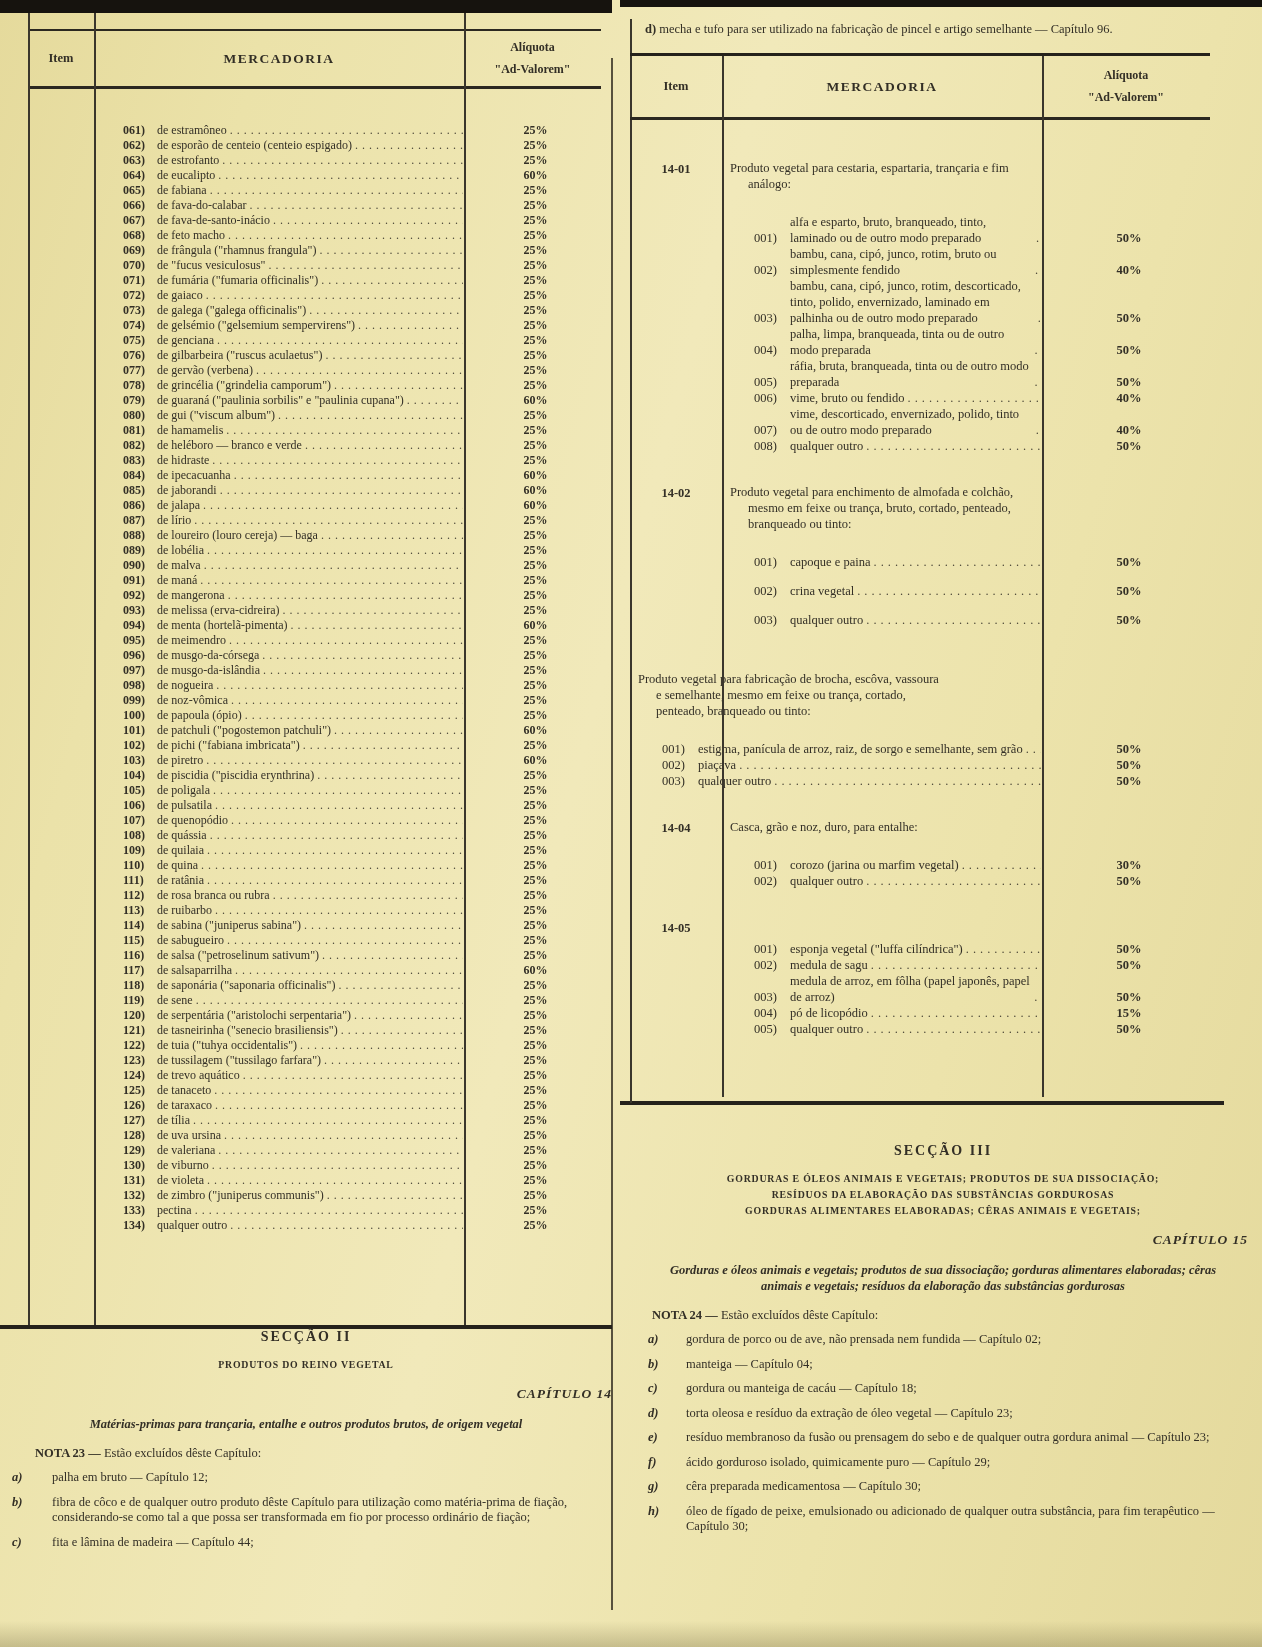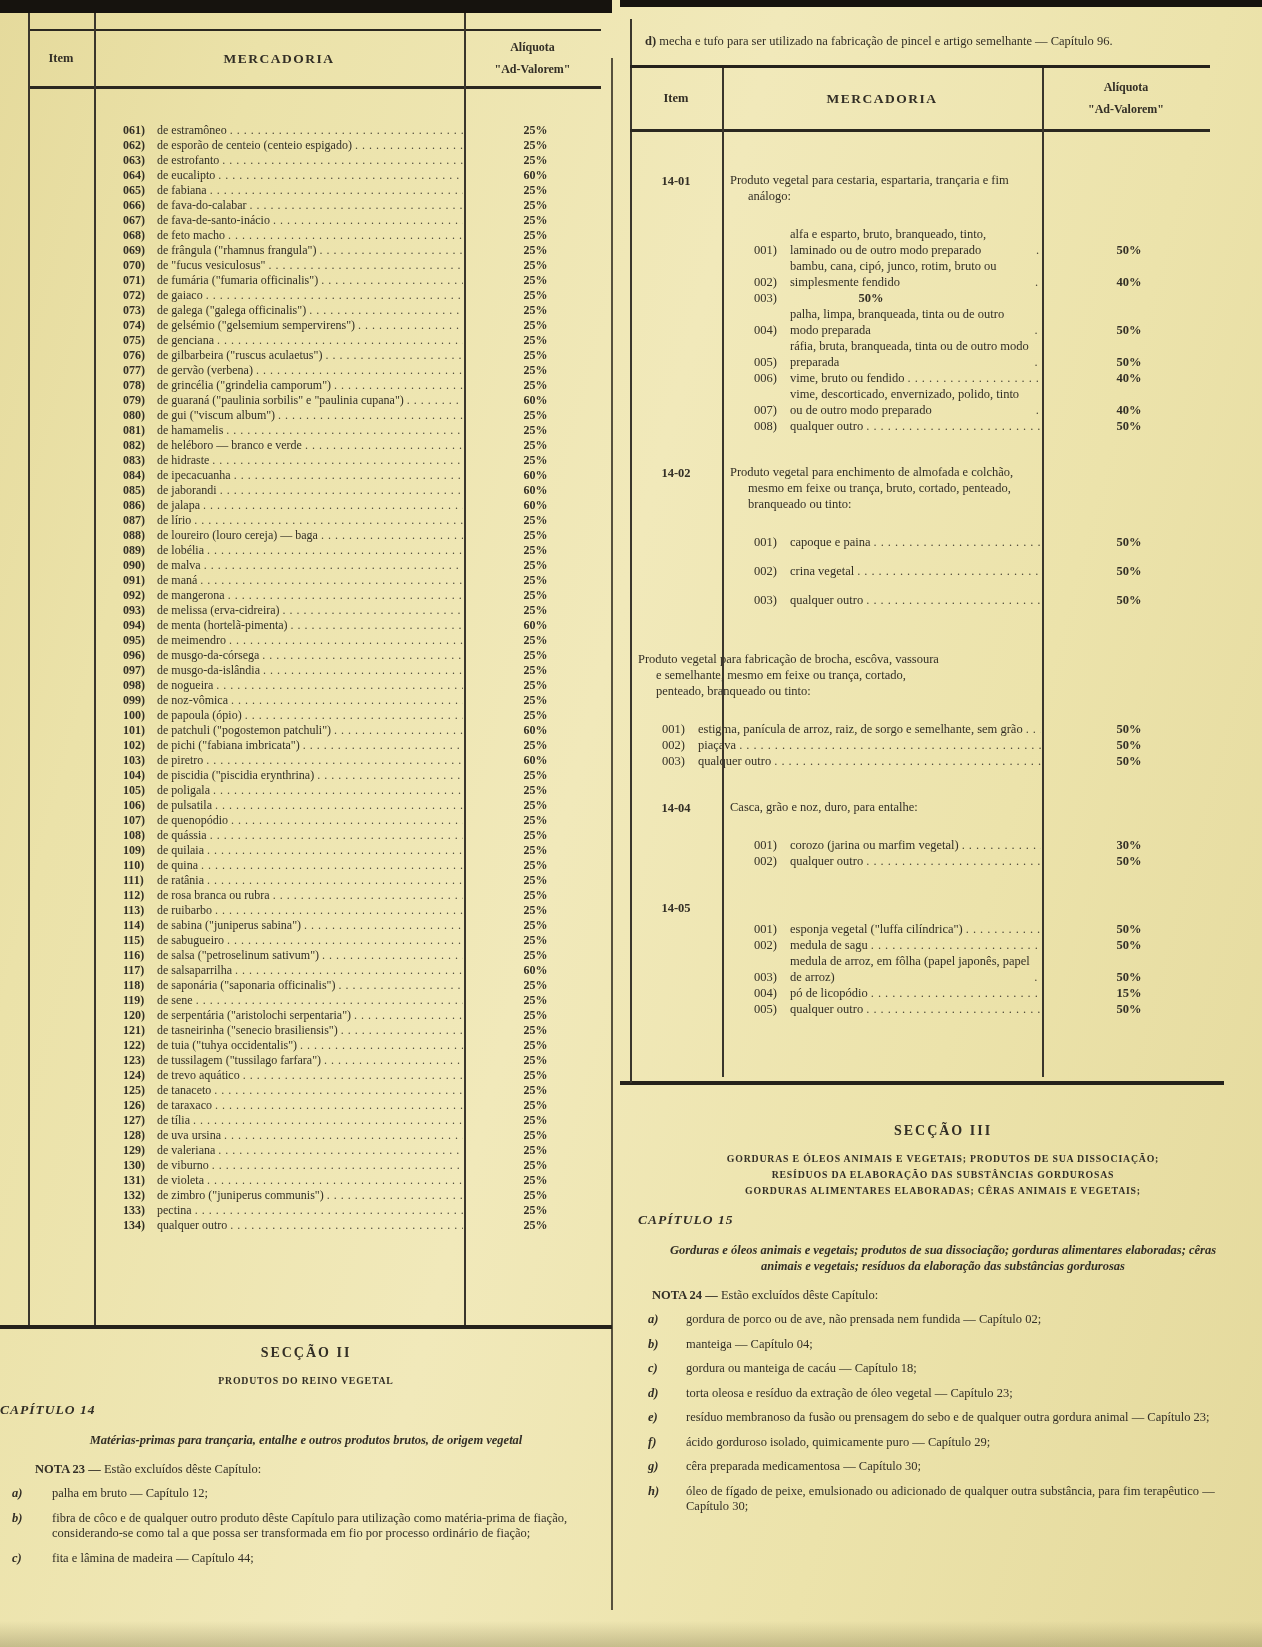--- a/index.html
+++ b/index.html
@@ -24,39 +24,39 @@
   .lt-head .h-merc{flex:1;display:flex;align-items:center;justify-content:center;font-size:13.5px;letter-spacing:1.5px;}
   .lt-head .h-rate{width:137px;display:flex;flex-direction:column;align-items:center;justify-content:center;gap:7px;font-size:12px;}
   .lt-body{height:1236px;padding-top:34px;font-size:12px;line-height:15px;}
   .lrow{display:flex;align-items:flex-end;padding-left:95px;}
   .lrow .num{flex:none;width:34px;font-weight:bold;}
   .lrow .mid{flex:1;min-width:0;display:flex;align-items:flex-end;margin-right:4px;}
   .lrow .txt{flex:0 1 auto;}
   .dots{flex:1 1 8px;overflow:hidden;white-space:nowrap;letter-spacing:4px;margin:0 3px;opacity:.85;}
   .lrow .rate{flex:none;width:131px;text-align:center;font-weight:bold;}
   .lrule{width:612px;height:4px;background:#25221b;}
-  .sec2{padding-top:16px;}
+  .sec2{padding-top:0;}
   .sec-title{text-align:center;font-weight:bold;font-size:14px;letter-spacing:2px;}
   .caps-line{text-align:center;font-weight:bold;font-size:9.8px;letter-spacing:.8px;line-height:16px;}
   .sec2 .caps-wrap{margin-top:12px;}
-  .cap-title{text-align:left;font-style:italic;font-weight:bold;font-size:13.5px;letter-spacing:1px;margin-top:13px;}
+  .cap-title{text-align:right;font-style:italic;font-weight:bold;font-size:13.5px;letter-spacing:1px;margin-top:13px;}
   .ital-desc{text-align:center;font-style:italic;font-weight:bold;font-size:12.5px;line-height:16px;margin-top:14px;padding:0 40px;}
   .nota{margin:14px 0 0 35px;font-size:12.5px;}
   .nota .nlab{font-weight:bold;}
   .ex-list{margin-top:8px;}
   .ex-item{display:flex;margin-top:9px;font-size:12.5px;line-height:15.5px;}
   .ex-item .lab{flex:none;font-weight:bold;font-style:italic;}
   .ex-item .btxt{flex:1;}
   .col-l .ex-item{padding-left:12px;}
   .col-l .ex-item .lab{width:40px;}
   .col-l .ex-item .btxt{padding-right:10px;}
 
   
   .col-r{position:absolute;left:620px;top:7px;width:642px;}
-  .rt-zone{position:relative;padding-top:26px;}
+  .rt-zone{position:relative;padding-top:14px;}
   .rt-zone::before{content:"";position:absolute;left:10px;top:12px;bottom:2px;width:1.5px;background:#3a362c;}
   .d-para{margin:0 10px 16px 25px;padding-left:30px;text-indent:-30px;font-size:12.5px;line-height:16px;}
   .d-para .lab{font-weight:bold;}
   .rtable{position:relative;margin-left:10px;width:580px;border-top:3px solid #25221b;}
   .rtable .v1{position:absolute;left:92px;top:0;bottom:0;width:1.5px;background:#3a362c;}
   .rtable .v2{position:absolute;left:412px;top:0;bottom:0;width:1.5px;background:#3a362c;}
   .rt-head{display:flex;height:64px;border-bottom:3px solid #2b2820;font-weight:bold;}
   .rt-head .h-item{width:92px;display:flex;align-items:center;justify-content:center;font-size:12.5px;}
   .rt-head .h-merc{flex:1;display:flex;align-items:center;justify-content:center;font-size:13.5px;letter-spacing:1.5px;}
   .rt-head .h-rate{width:168px;display:flex;flex-direction:column;align-items:center;justify-content:center;gap:7px;font-size:12px;}
@@ -760,20 +760,24 @@
                   <div class="entry">
                     <span class="num">002)</span>
                     <div class="mid">
                       <span class="txt">bambu, cana, cipó, junco, rotim, bruto ou simplesmente fendido</span>
                       <span class="dots">..........................................................................................</span>
                     </div>
                     <span class="rate">40%</span>
                   </div>
                   <div class="entry">
                     <span class="num">003)</span>
+                    <div class="mid">
+                      <span class="txt">bambu, cana, cipó, junco, rotim, descorticado, tinto, polido, envernizado, laminado em palhinha ou de outro modo preparado</span>
+                      <span class="dots">..........................................................................................</span>
+                    </div>
                     <span class="rate">50%</span>
                   </div>
                   <div class="entry">
                     <span class="num">004)</span>
                     <div class="mid">
                       <span class="txt">palha, limpa, branqueada, tinta ou de outro modo preparada</span>
                       <span class="dots">..........................................................................................</span>
                     </div>
                     <span class="rate">50%</span>
                   </div>

